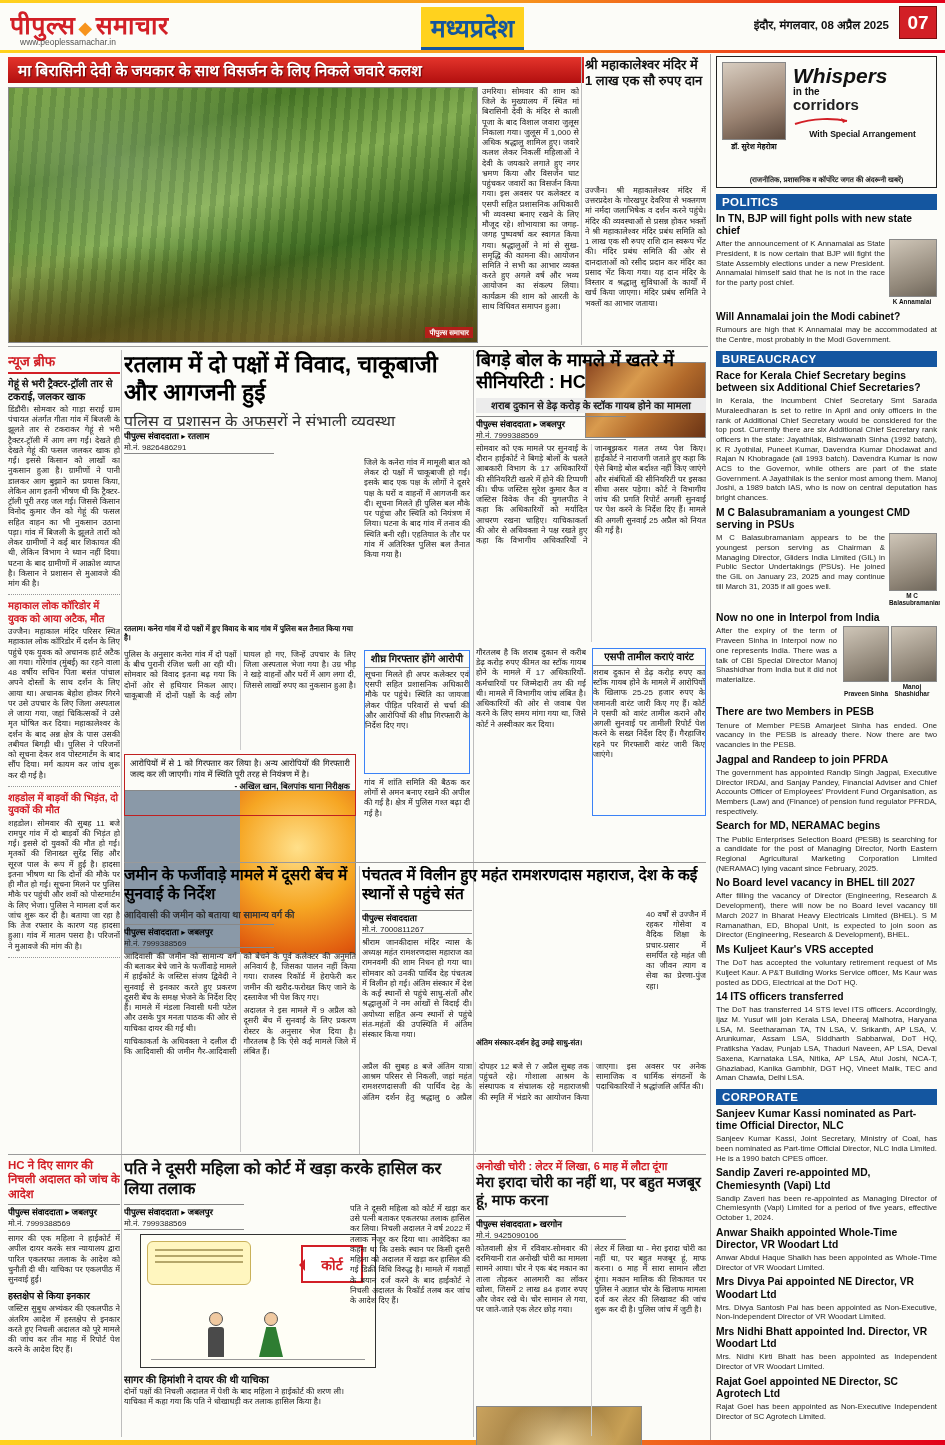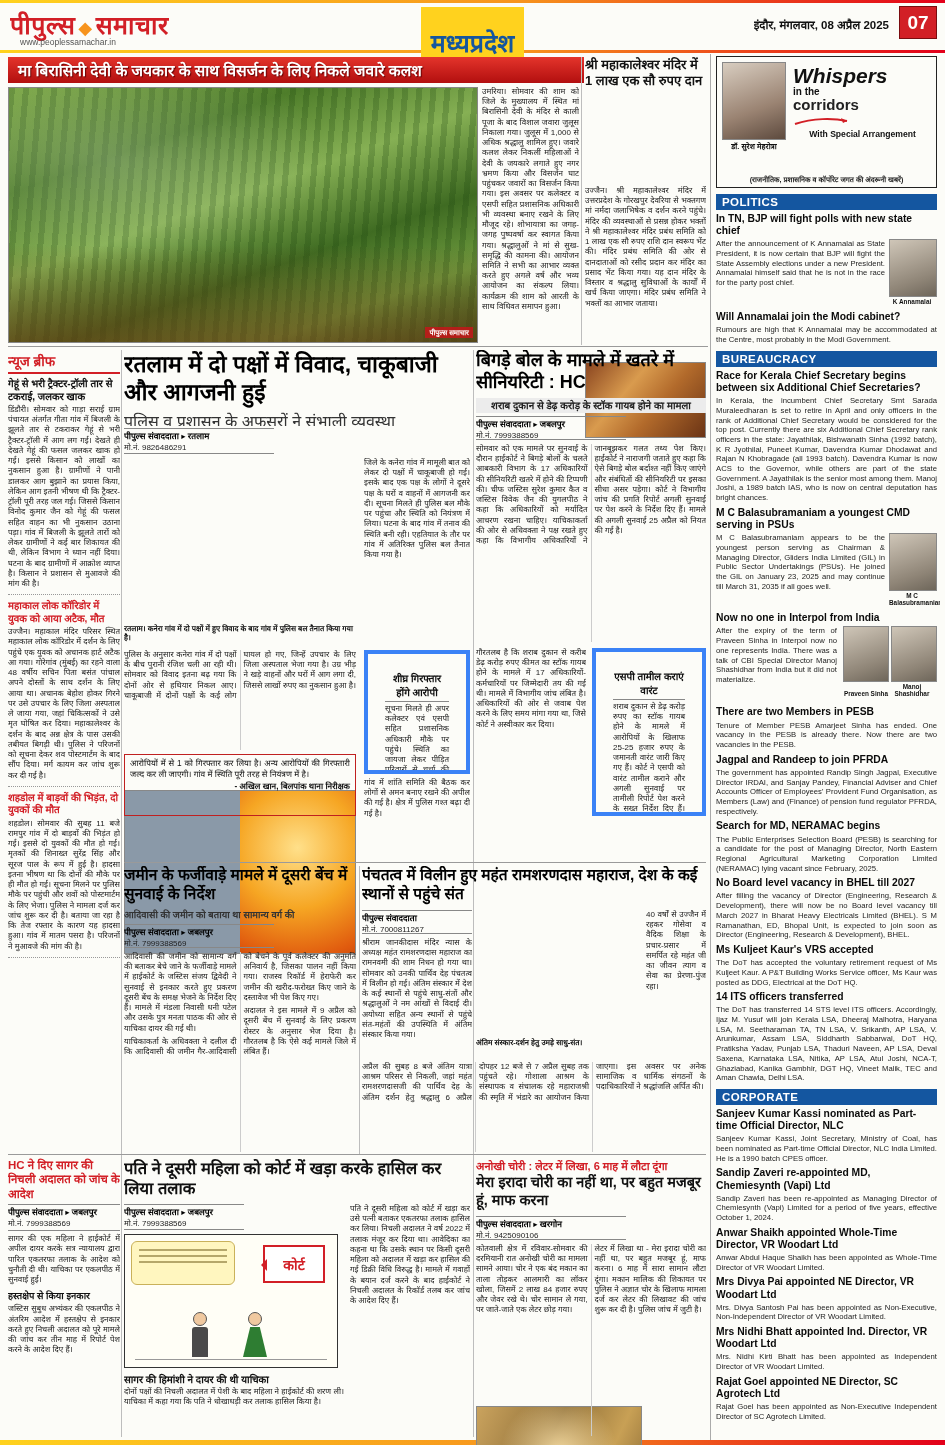--- a/index.html
+++ b/index.html
@@ -8,21 +8,21 @@
   .abs{position:absolute;overflow:hidden;box-sizing:border-box;}
   .rule{position:absolute;left:0;width:945px;background:linear-gradient(90deg,#ffd21e,#f7941d 55%,#e2001a);}
   .hr{position:absolute;height:1px;background:#9a9a9a;}
   .vl{position:absolute;width:1px;background:#bdbdbd;}
   
   .logo{font-size:25px;font-weight:bold;color:#d21f26;letter-spacing:.5px;}
   .logo .dmd{color:#f7941d;font-size:18px;margin:0 3px;}
   .site{font-size:8.5px;color:#555;margin-left:7px;}
   .edition{text-align:center;}
   .ed-hl{display:inline-block;background:#ffd21e;color:#15569e;font-size:25px;font-weight:bold;
-         padding:18px 10px;border-bottom:3px solid #15569e;}
+         padding:3px 10px;border-bottom:3px solid #15569e;}
   .dateline{font-size:11.5px;font-weight:bold;color:#111;}
   .pgbox{background:#d21f26;color:#fff;font-size:19px;font-weight:bold;display:flex;align-items:center;
          justify-content:center;border:1px solid #7a0c10;}
   
   .banner{background:linear-gradient(180deg,#e4342b,#b20f0f);color:#fff;font-size:15.5px;font-weight:bold;
           display:flex;align-items:center;padding:0 10px;text-shadow:1px 1px 1px #600;}
   
   .t8{font-size:8px;line-height:1.28;text-align:justify;color:#1a1a1a;}
   .t8 p{margin:0 0 3px;}
   .cols2{column-count:2;column-gap:7px;column-rule:1px solid #ccc;}
@@ -31,21 +31,21 @@
   .kick{color:#d21f26;font-weight:bold;}
   .hl-xl{font-size:23px;font-weight:bold;line-height:1.22;color:#000;}
   .hl-lg{font-size:18px;font-weight:bold;line-height:1.22;color:#000;}
   .hl-md{font-size:15.5px;font-weight:bold;line-height:1.22;color:#000;}
   .hl-sm{font-size:11.5px;font-weight:bold;line-height:1.25;}
   .sub{font-size:16px;font-weight:normal;color:#333;}
   .subbar{background:#ececec;font-size:10px;font-weight:bold;color:#222;text-align:center;line-height:15px;}
   .bybox{border-top:1px solid #888;border-bottom:1px solid #888;padding:1px 0 2px;}
   .by1{font-size:8.5px;font-weight:bold;color:#000;}
   .by2{font-size:8px;color:#222;}
-  .nbox{border:4px solid #3b82f6;padding:17px;}
+  .nbox{border:1px solid #3b82f6;padding:0;}
   .nbox .bt{font-size:10px;font-weight:bold;text-align:center;border-bottom:1px solid #888;padding-bottom:2px;margin-bottom:2px;}
   .quote{border:1.5px solid #c02020;padding:3px 5px;font-size:8.3px;line-height:1.3;text-align:justify;}
   .quote .att{display:block;text-align:right;font-weight:bold;margin-top:1px;}
   
   .ph{position:relative;background:#c8c8c8;border:1px solid #888;}
   .ph-lead{background:
     radial-gradient(ellipse at 22% 28%, rgba(255,255,255,.22), transparent 42%),
     repeating-linear-gradient(95deg, rgba(20,60,10,.22) 0 6px, transparent 6px 14px),
     linear-gradient(160deg,#7aa644 0%,#4e7d2a 25%,#86b054 45%,#3f6b22 65%,#6f9c3f 82%,#2f541b 100%);}
   .ph-lead .low{position:absolute;left:0;right:0;bottom:0;height:38%;
@@ -332,21 +332,21 @@
     <div class="t8">सागर की एक महिला ने हाईकोर्ट में अपील दायर करके सत्र न्यायालय द्वारा पारित एकतरफा तलाक के आदेश को चुनौती दी थी। याचिका पर एकलपीठ में सुनवाई हुई।</div>
     <div style="font-size:9.5px;font-weight:bold;margin:4px 0 2px">हस्तक्षेप से किया इनकार</div>
     <div class="t8">जस्टिस सुबुध अभ्यंकर की एकलपीठ ने अंतरिम आदेश में हस्तक्षेप से इनकार करते हुए निचली अदालत को पूरे मामले की जांच कर तीन माह में रिपोर्ट पेश करने के आदेश दिए हैं।</div>
   </div>
 
   <div class="abs" style="left:124px;top:1158px;width:346px;height:42px;font-size:16.5px;font-weight:bold;line-height:1.22">पति ने दूसरी महिला को कोर्ट में खड़ा करके हासिल कर लिया तलाक</div>
   <div class="abs bybox" style="left:124px;top:1204px;width:120px;height:26px">
     <div class="by1">पीपुल्स संवाददाता ▸ जबलपुर</div>
     <div class="by2">मो.नं. 7999388569</div>
   </div>
-  <div class="abs toon" style="left:124px;top:1234px;width:214px;height:134px">
+  <div class="abs toon" style="left:140px;top:1234px;width:236px;height:134px">
     <div class="toon-bubble">
         <i></i>
         <i></i>
         <i></i>
       </div>
     <div class="toon-sign">
         <span>कोर्ट</span>
       </div>
     <div class="toon-man">
         <div class="hd"></div>

